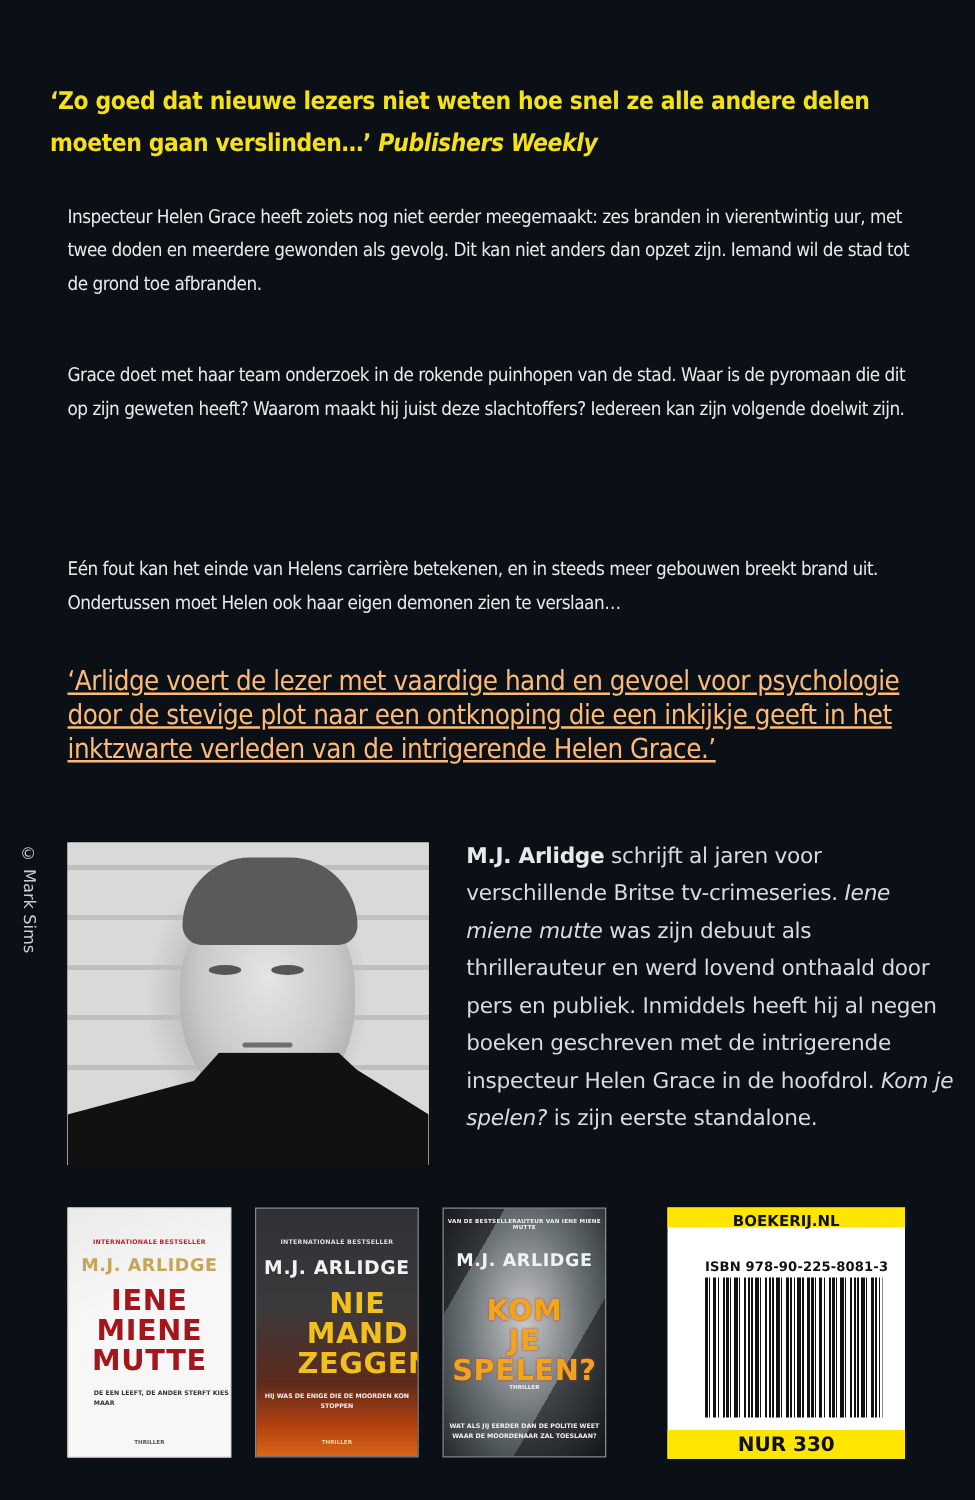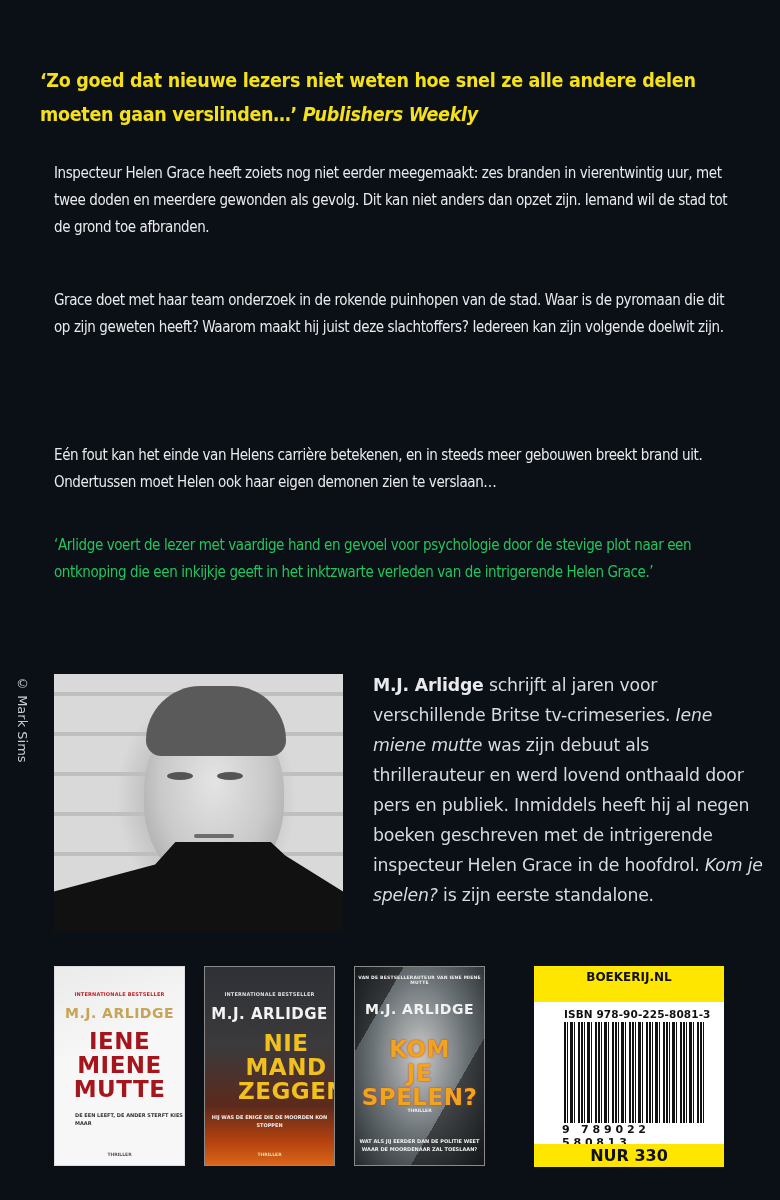--- a/index.html
+++ b/index.html
@@ -15,22 +15,22 @@
   .pull-quote .src { font-style:italic; }
   .para {
     position:absolute; left:54px; width:680px; color:#e9eaec;
     font-size:15px; line-height:27px; letter-spacing:-0.4px;
     font-stretch:condensed;
   }
   .p1 { top:160px; }
   .p2 { top:287px; }
   .p3 { top:442px; }
   .review {
-    position:absolute; left:54px; top:532px; width:690px; color:#22c55e;
-    font-size:15px; line-height:27px; letter-spacing:-0.4px; font-stretch:condensed;
+    position:absolute; left:54px; top:532px; width:690px; color:#fdba74;
+    font-size:22px; line-height:27px; letter-spacing:-0.4px; font-stretch:condensed;text-decoration:underline;
   }
   .review .i { font-style:italic; }
   .credit {
     position:absolute; left:4px; top:676px; width:26px; height:100px;
     writing-mode:vertical-rl; color:#c9cbd0; font-size:13px;
     font-family:"DejaVu Sans",sans-serif; white-space:nowrap;
   }
   .photo {
     position:absolute; left:54px; top:674px; width:289px; height:258px; overflow:hidden;
     background:
@@ -103,21 +103,21 @@
   .cover.c3 .title { color:#f0a51f; margin-top:20px; text-shadow:0 0 2px #c4361a; }
   .cover.c3 .genre { color:#eee; bottom:52px; }
   .cover.c3 .sub { color:#eee; position:absolute; bottom:12px; left:0; right:0; }
   .barcode-box {
     position:absolute; left:534px; top:966px; width:190px; height:201px; background:#fff;
     font-family:"DejaVu Sans","Liberation Sans",sans-serif;
   }
   .barcode-box .band {
     background:#ffe600; color:#111; font-weight:bold; text-align:center;
   }
-  .barcode-box .top { height:36px; line-height:22px; font-size:12px; }
+  .barcode-box .top { height:16px; line-height:22px; font-size:12px; }
   .barcode-box .bottom { position:absolute; bottom:0; left:0; right:0; height:23px; line-height:23px; font-size:16px; }
   .isbn { position:absolute; left:30px; top:42px; font-size:10.5px; font-weight:bold; color:#111; letter-spacing:0.1px; }
   .bars {
     position:absolute; left:30px; top:56px; width:142px; height:112px;
     background:repeating-linear-gradient(90deg,
       #111 0 2px, #fff 2px 3px, #111 3px 4px, #fff 4px 6px, #111 6px 9px, #fff 9px 10px,
       #111 10px 11px, #fff 11px 14px, #111 14px 16px, #fff 16px 17px);
   }
   .ean { position:absolute; left:26px; top:157px; width:160px; font-size:11px; font-weight:bold; color:#111;
          letter-spacing:3.8px; background:#fff; padding-left:2px; }
@@ -191,15 +191,14 @@
     <div>SPELEN?</div>
   </div>
   <div class="genre">THRILLER</div>
   <div class="sub">WAT ALS JIJ EERDER DAN DE POLITIE WEET WAAR DE MOORDENAAR ZAL TOESLAAN?</div>
 </div>
 
 <div class="barcode-box">
   <div class="band top">BOEKERIJ.NL</div>
   <div class="isbn">ISBN 978-90-225-8081-3</div>
   <div class="bars"></div>
-  <div class="ean">9 789022 580813</div>
   <div class="band bottom">NUR 330</div>
 </div>
 
 </body></html>

